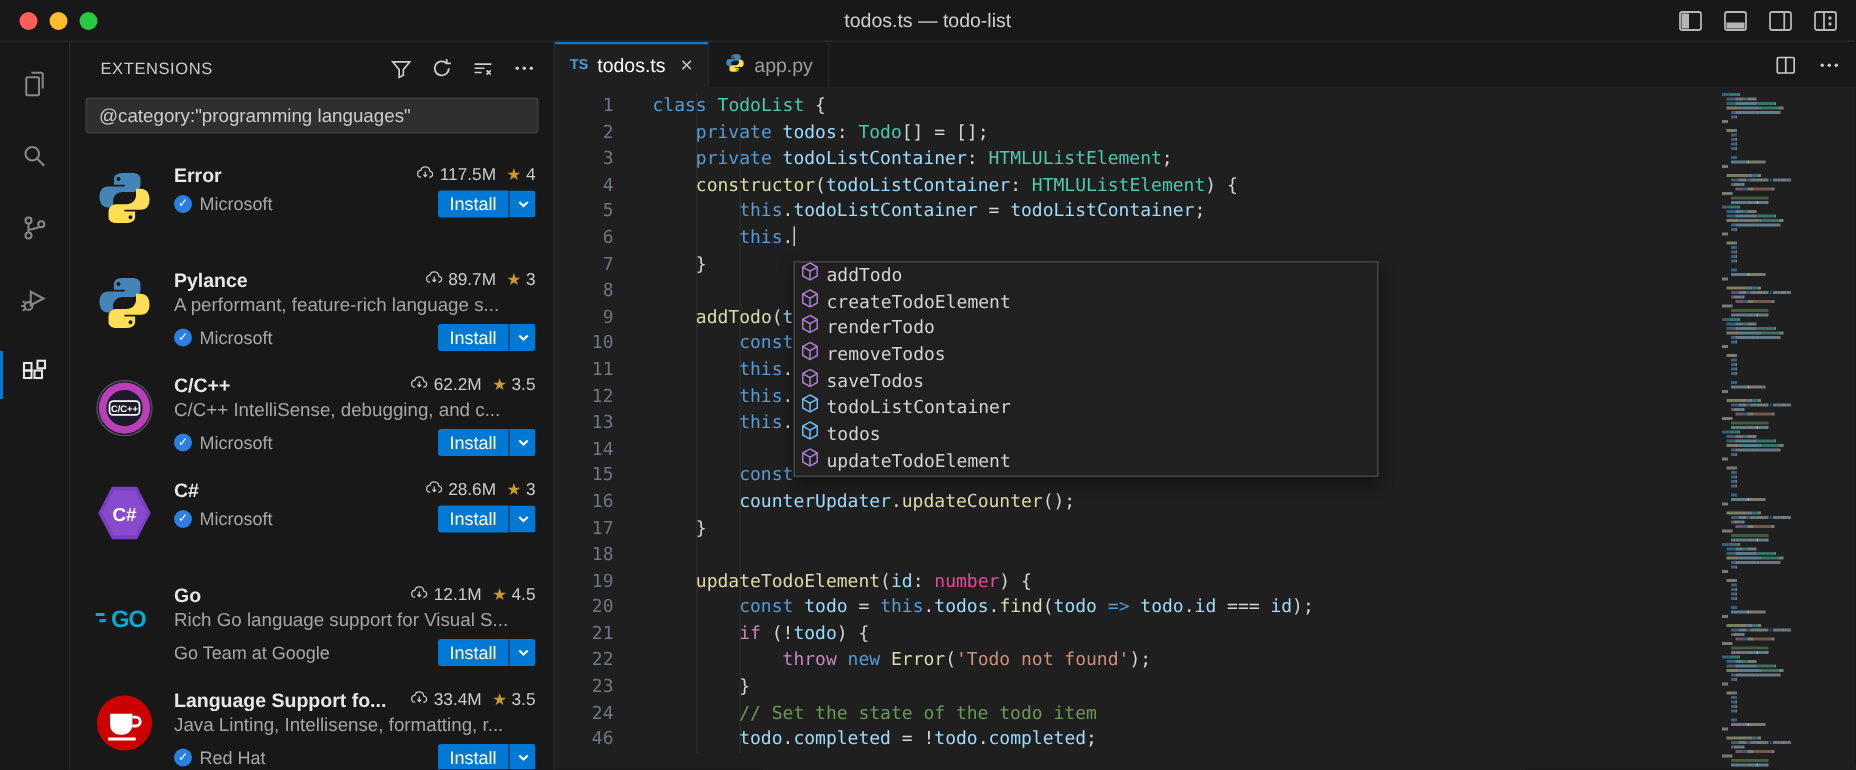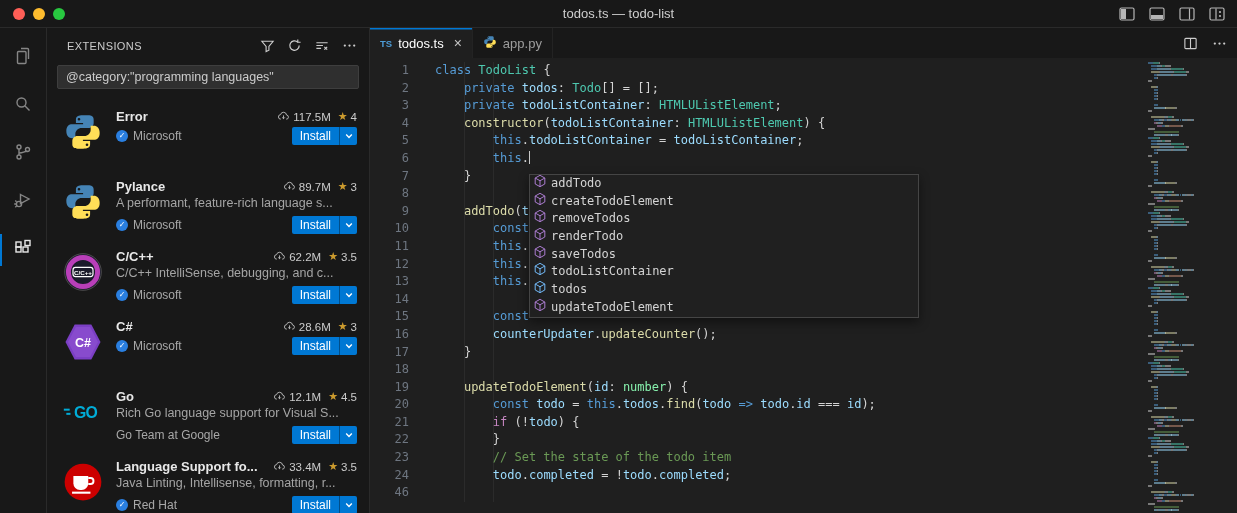--- a/index.html
+++ b/index.html
@@ -522,23 +522,24 @@
             <div class="cl"><span style="color:#d4d4d4">    </span><span style="color:#dcdcaa">addTodo</span><span style="color:#d4d4d4">(</span><span style="color:#9cdcfe">t</span></div>
             <div class="cl"><span style="color:#d4d4d4">        </span><span style="color:#569cd6">const</span></div>
             <div class="cl"><span style="color:#d4d4d4">        </span><span style="color:#569cd6">this</span><span style="color:#d4d4d4">.</span></div>
             <div class="cl"><span style="color:#d4d4d4">        </span><span style="color:#569cd6">this</span><span style="color:#d4d4d4">.</span></div>
             <div class="cl"><span style="color:#d4d4d4">        </span><span style="color:#569cd6">this</span><span style="color:#d4d4d4">.</span></div>
             <div class="cl"></div>
             <div class="cl"><span style="color:#d4d4d4">        </span><span style="color:#569cd6">const</span></div>
             <div class="cl"><span style="color:#d4d4d4">        </span><span style="color:#9cdcfe">counterUpdater</span><span style="color:#d4d4d4">.</span><span style="color:#dcdcaa">updateCounter</span><span style="color:#d4d4d4">();</span></div>
             <div class="cl"><span style="color:#d4d4d4">    }</span></div>
             <div class="cl"></div>
-            <div class="cl"><span style="color:#d4d4d4">    </span><span style="color:#dcdcaa">updateTodoElement</span><span style="color:#d4d4d4">(</span><span style="color:#9cdcfe">id</span><span style="color:#d4d4d4">: </span><span style="color:#86efac">number</span><span style="color:#d4d4d4">) {</span></div>
+            <div class="cl"><span style="color:#d4d4d4">    </span><span style="color:#dcdcaa">updateTodoElement</span><span style="color:#d4d4d4">(</span><span style="color:#9cdcfe">id</span><span style="color:#d4d4d4">: </span><span style="color:#ec4899">number</span><span style="color:#d4d4d4">) {</span></div>
             <div class="cl"><span style="color:#d4d4d4">        </span><span style="color:#569cd6">const </span><span style="color:#9cdcfe">todo</span><span style="color:#d4d4d4"> = </span><span style="color:#569cd6">this</span><span style="color:#d4d4d4">.</span><span style="color:#9cdcfe">todos</span><span style="color:#d4d4d4">.</span><span style="color:#dcdcaa">find</span><span style="color:#d4d4d4">(</span><span style="color:#9cdcfe">todo</span><span style="color:#d4d4d4"> </span><span style="color:#569cd6">=&gt;</span><span style="color:#d4d4d4"> </span><span style="color:#9cdcfe">todo</span><span style="color:#d4d4d4">.</span><span style="color:#9cdcfe">id</span><span style="color:#d4d4d4"> === </span><span style="color:#9cdcfe">id</span><span style="color:#d4d4d4">);</span></div>
             <div class="cl"><span style="color:#d4d4d4">        </span><span style="color:#c586c0">if</span><span style="color:#d4d4d4"> (!</span><span style="color:#9cdcfe">todo</span><span style="color:#d4d4d4">) {</span></div>
+            <div class="cl"><span style="color:#d4d4d4">            </span><span style="color:#c586c0">throw </span><span style="color:#569cd6">new </span><span style="color:#dcdcaa">Error</span><span style="color:#d4d4d4">(</span><span style="color:#ce9178">'Todo not found'</span><span style="color:#d4d4d4">);</span></div>
             <div class="cl"><span style="color:#d4d4d4">        }</span></div>
             <div class="cl"><span style="color:#d4d4d4">        </span><span style="color:#6a9955">// Set the state of the todo item</span></div>
             <div class="cl"><span style="color:#d4d4d4">        </span><span style="color:#9cdcfe">todo</span><span style="color:#d4d4d4">.</span><span style="color:#9cdcfe">completed</span><span style="color:#d4d4d4"> = !</span><span style="color:#9cdcfe">todo</span><span style="color:#d4d4d4">.</span><span style="color:#9cdcfe">completed</span><span style="color:#d4d4d4">;</span></div>
           </div>
         <div class="suggest" id="suggest">
   <div class="sg-row">
     <span><svg width="14" height="14" viewBox="0 0 16 16" fill="none" stroke="#b180d7" stroke-width="1.1">
                   <path d="M8 1.5 13.5 4.6v6.8L8 14.5 2.5 11.4V4.6Z"></path>
                   <path d="M2.5 4.6 8 7.7l5.5-3.1M8 7.7v6.8"></path>
                 </svg></span>
@@ -551,29 +552,29 @@
                   <path d="M2.5 4.6 8 7.7l5.5-3.1M8 7.7v6.8"></path>
                 </svg></span>
     <span>createTodoElement</span>
     
   </div>
   <div class="sg-row">
     <span><svg width="14" height="14" viewBox="0 0 16 16" fill="none" stroke="#b180d7" stroke-width="1.1">
                   <path d="M8 1.5 13.5 4.6v6.8L8 14.5 2.5 11.4V4.6Z"></path>
                   <path d="M2.5 4.6 8 7.7l5.5-3.1M8 7.7v6.8"></path>
                 </svg></span>
-    <span>removeTodos</span>
+    <span>renderTodo</span>
     
   </div>
   <div class="sg-row">
     <span><svg width="14" height="14" viewBox="0 0 16 16" fill="none" stroke="#b180d7" stroke-width="1.1">
                   <path d="M8 1.5 13.5 4.6v6.8L8 14.5 2.5 11.4V4.6Z"></path>
                   <path d="M2.5 4.6 8 7.7l5.5-3.1M8 7.7v6.8"></path>
                 </svg></span>
-    <span>renderTodo</span>
+    <span>removeTodos</span>
     
   </div>
   <div class="sg-row">
     <span><svg width="14" height="14" viewBox="0 0 16 16" fill="none" stroke="#b180d7" stroke-width="1.1">
                   <path d="M8 1.5 13.5 4.6v6.8L8 14.5 2.5 11.4V4.6Z"></path>
                   <path d="M2.5 4.6 8 7.7l5.5-3.1M8 7.7v6.8"></path>
                 </svg></span>
     <span>saveTodos</span>
     
   </div>

